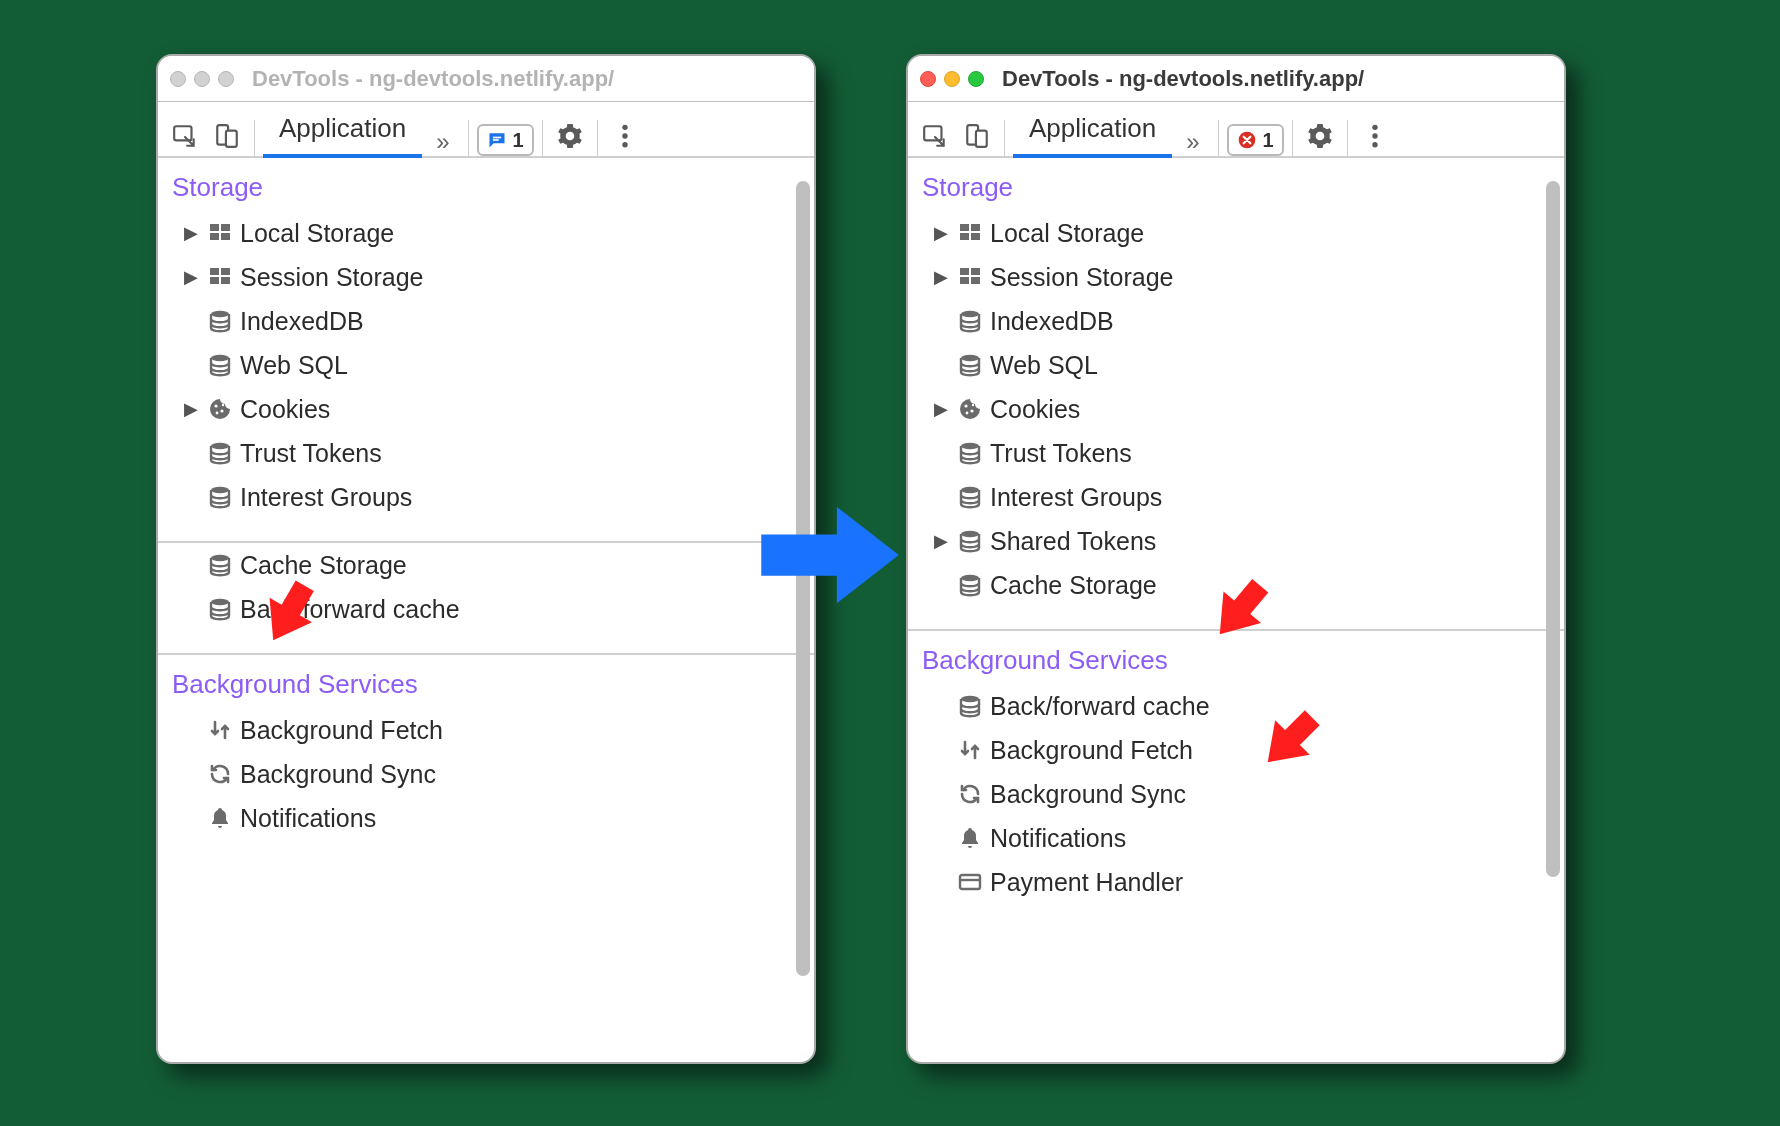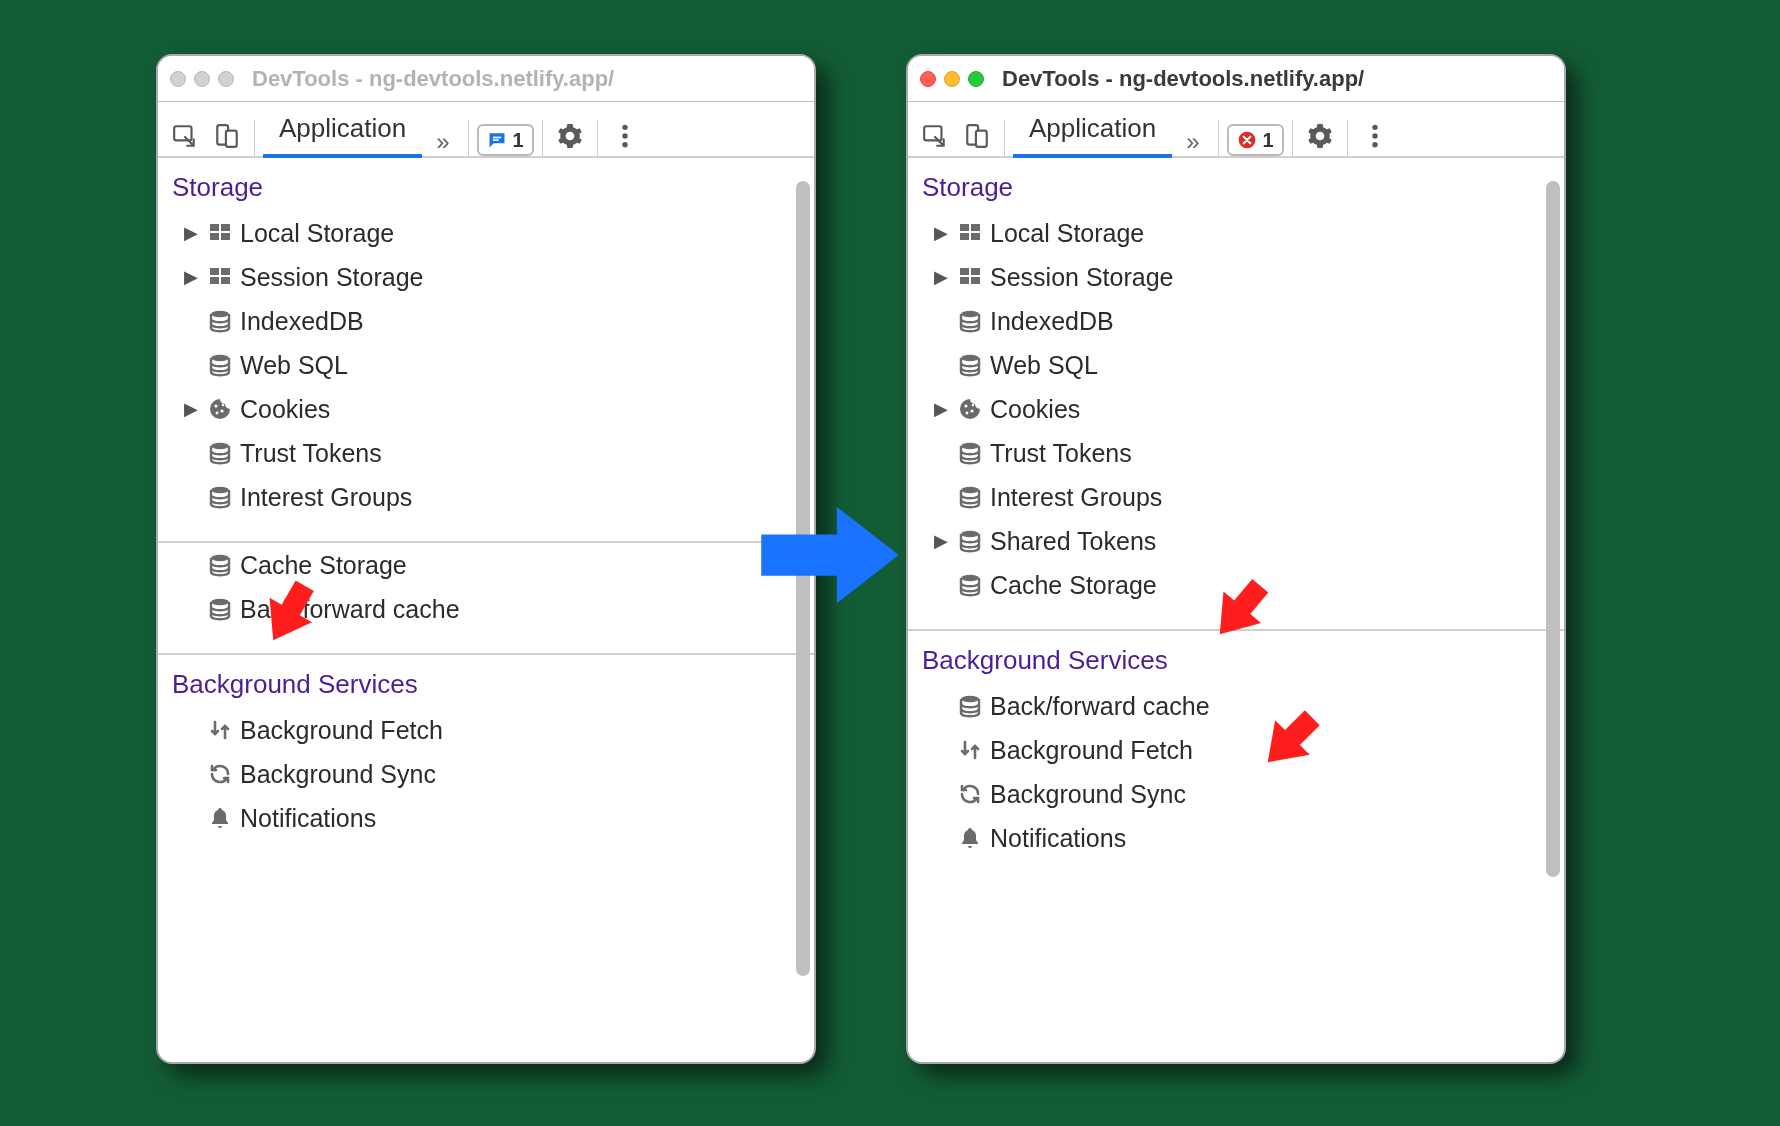--- a/index.html
+++ b/index.html
@@ -87,21 +87,21 @@
   .tree { flex:1 1 auto; overflow:hidden; position:relative;}
   .scroll {
     position:absolute; right:4px; top:6px; bottom:6px; width:14px;
     background:transparent;
   }
   .thumb {
     position:absolute; left:0; right:0;
     background:#bfbfbf; border-radius:7px;
   }
   .section-title {
-    font-size:26px; color:#4c1d95;
+    font-size:26px; color:#8b5cf6;
     padding: 14px 14px 8px 14px;
   }
   .section-sep { height:2px; background:#cfcfcf; margin: 14px 0 0 0;}
   .row {
     display:flex; align-items:center;
     height:44px;
     padding-left: 24px;
     gap: 6px;
     font-size:25px; color:#2b2b2b;
     cursor:pointer;
@@ -550,20 +550,30 @@
               <span class="lbl">Background Sync</span>
             </div>
             <div class="row noexpand">
               <span class="caret">▶</span>
               <span class="ic">
                 <svg width="24" height="24" viewBox="0 0 24 24" fill="#6b6b6b">
                   <path d="M12 2a2 2 0 0 0-2 2 6 6 0 0 0-4 5.7V14l-2 3v1h16v-1l-2-3V9.7A6 6 0 0 0 14 4a2 2 0 0 0-2-2zM10 20a2 2 0 0 0 4 0z"></path>
                 </svg>
               </span>
               <span class="lbl">Notifications</span>
+            </div>
+            <div class="row noexpand">
+              <span class="caret">▶</span>
+              <span class="ic">
+                <svg width="24" height="24" viewBox="0 0 24 24" fill="none" stroke="#6b6b6b" stroke-width="2.4">
+                  <rect x="2" y="5" width="20" height="14" rx="2"></rect>
+                  <line x1="2" y1="10" x2="22" y2="10"></line>
+                </svg>
+              </span>
+              <span class="lbl">Payment Handler</span>
             </div>
           </div>
         </div>
       <div class="scroll">
         <div class="thumb" id="thumb-right" style="top: 12%; height: 70%;"></div>
       </div>
     </div>
   </div>
 
   <svg class="bigarrow" viewBox="0 0 100 80">

